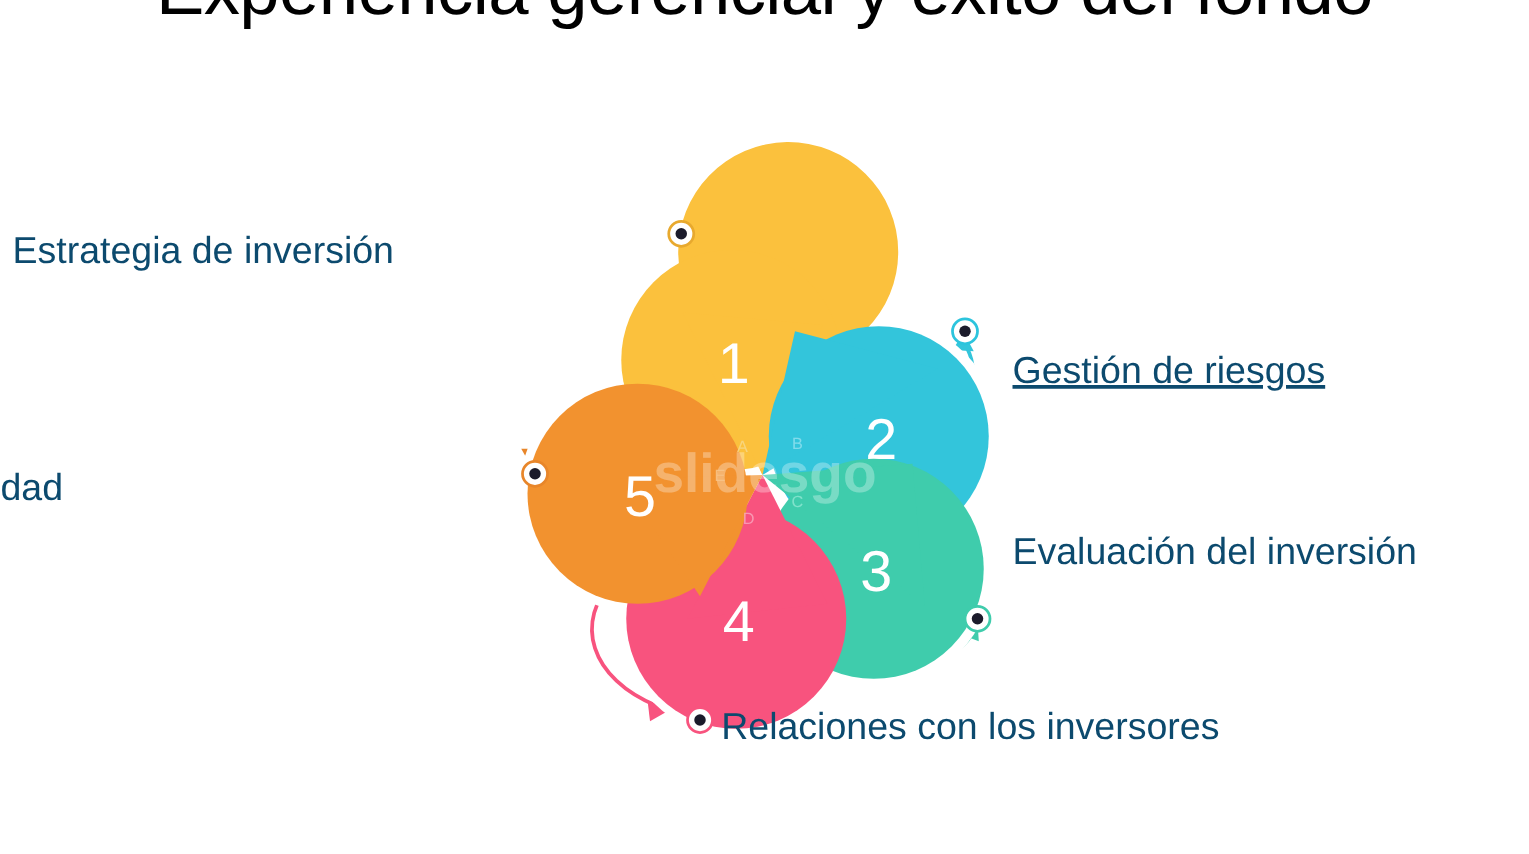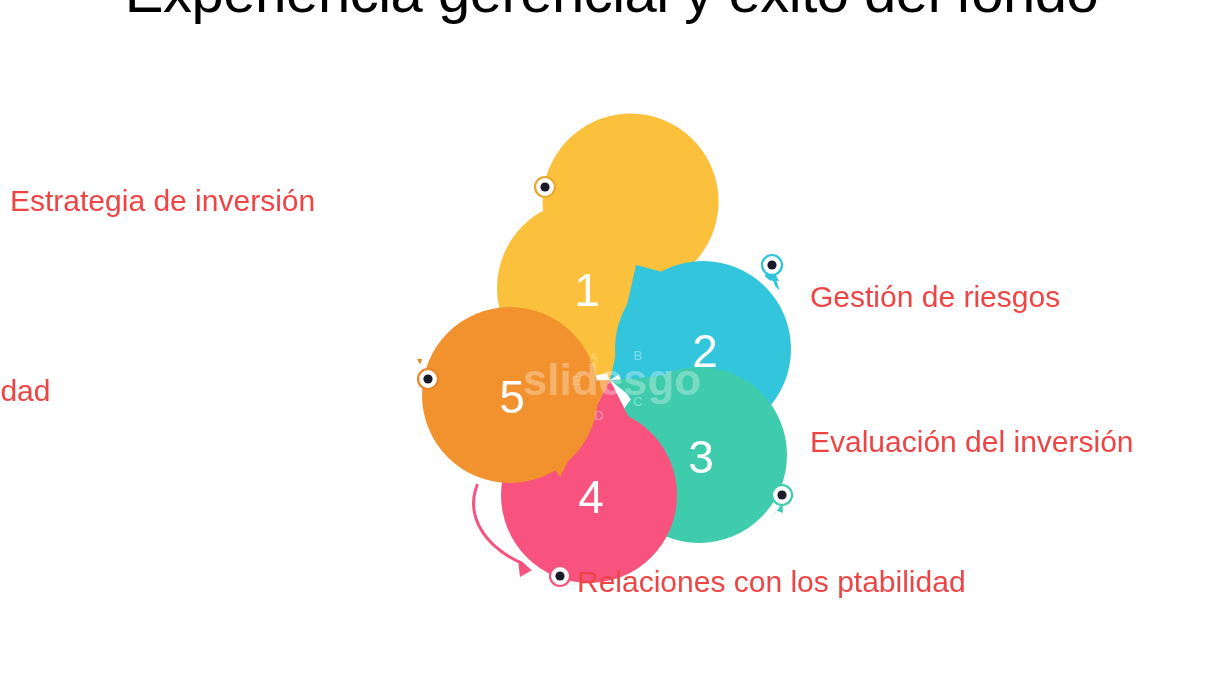--- a/index.html
+++ b/index.html
@@ -30,27 +30,27 @@
     letter-spacing: -0.5px;
     white-space: nowrap;
   }
 
   
   .callout {
     position: absolute;
     font-family: "Liberation Sans", sans-serif;
     font-size: 30px;
     font-weight: 400;
-    color: #ef4444;
+    color: #0c4a6e;
     white-space: nowrap;
     line-height: 1.1;
   }
   #label-estrategia { left: 10px;  top: 184px; }
   #label-adaptabilidad { left: -78px; top: 374px; }
-  #label-gestion  { left: 810px; top: 280px; }
+  #label-gestion  { left: 810px; top: 280px; text-decoration: underline; }
   #label-evaluacion { left: 810px; top: 425px; }
   #label-relaciones { left: 577px; top: 565px; }
 
   
   #diagram {
     position: absolute;
     left: 400px;
     top: 165px;
     width: 420px;
     height: 440px;
@@ -205,13 +205,13 @@
 </div>
 
 <div class="callout" id="label-estrategia">Estrategia de inversión</div>
 
 <div class="callout" id="label-adaptabilidad">ptabilidad</div>
 
 <div class="callout" id="label-gestion">Gestión de riesgos</div>
 
 <div class="callout" id="label-evaluacion">Evaluación del inversión</div>
 
-<div class="callout" id="label-relaciones">Relaciones con los ptabilidad</div>
+<div class="callout" id="label-relaciones">Relaciones con los inversores</div>
 
 </body></html>

